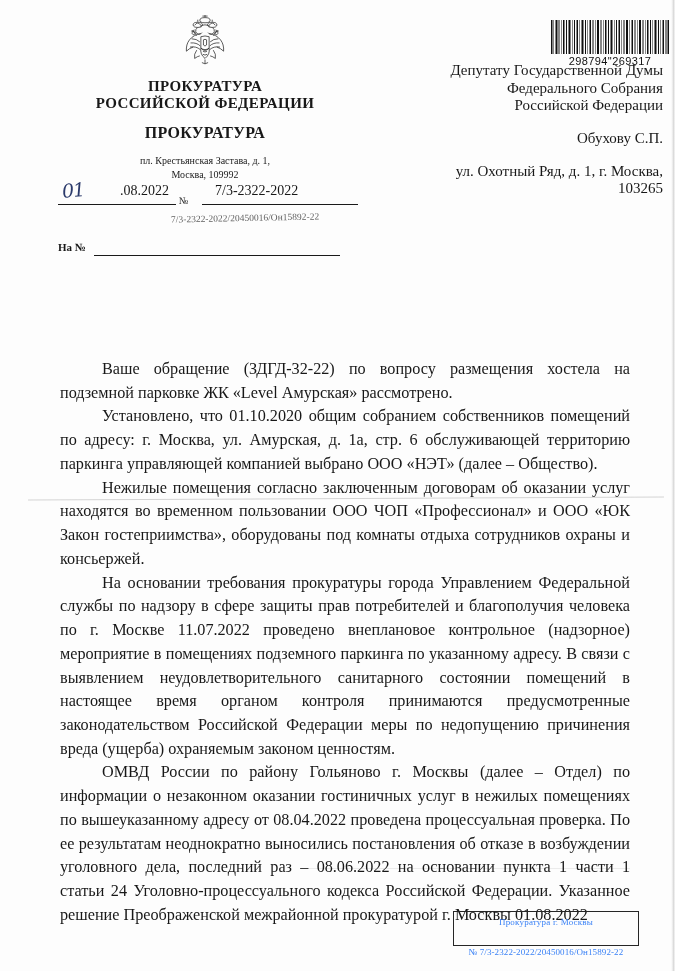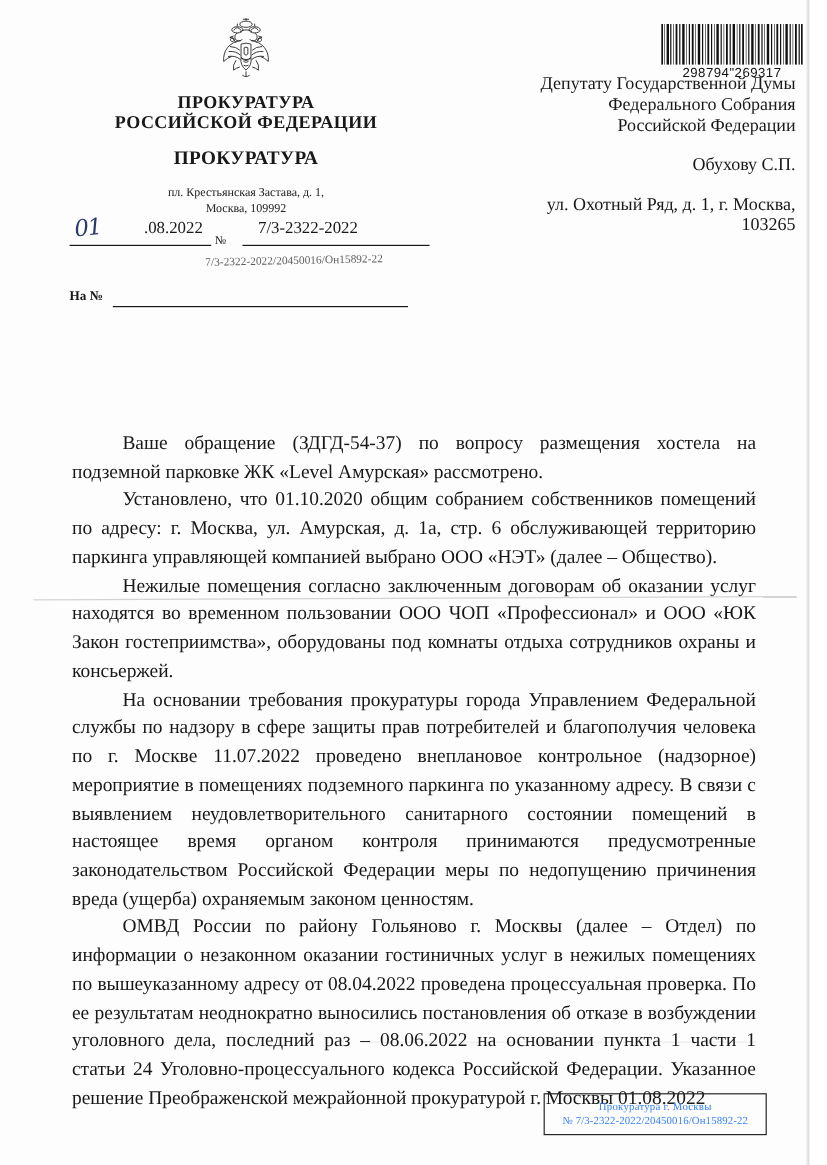--- a/index.html
+++ b/index.html
@@ -269,21 +269,21 @@
     text-align: center;
     color: #3b82f6;
   }
   .stamp-line1 {
     font-size: 9px;
     margin-top: 5px;
     letter-spacing: 0.2px;
   }
   .stamp-line2 {
     font-size: 9px;
-    margin-top: 2px;
+    margin-top: 20px;
     letter-spacing: 0.1px;
   }
 </style>
 </head>
 <body>
 
 <div class="page">
 
   <div class="scan-edge"></div>
   <div class="scan-edge-outer"></div>
@@ -413,21 +413,21 @@
     <p>Российской Федерации</p>
     <div class="gap"></div>
     <p>Обухову С.П.</p>
     <div class="gap"></div>
     <p>ул. Охотный Ряд, д. 1, г. Москва,</p>
     <p>103265</p>
   </div>
 
 
   <div class="body-text">
-    <p>Ваше обращение (ЗДГД-54-37) по вопросу размещения хостела на подземной парковке ЖК «Level Амурская» рассмотрено.</p>
+    <p>Ваше обращение (ЗДГД-32-22) по вопросу размещения хостела на подземной парковке ЖК «Level Амурская» рассмотрено.</p>
     <p>Установлено, что 01.10.2020 общим собранием собственников помещений по адресу: г. Москва, ул. Амурская, д. 1а, стр. 6 обслуживающей территорию паркинга управляющей компанией выбрано ООО «НЭТ» (далее – Общество).</p>
     <p>Нежилые помещения согласно заключенным договорам об оказании услуг находятся во временном пользовании ООО ЧОП «Профессионал» и ООО «ЮК Закон гостеприимства», оборудованы под комнаты отдыха сотрудников охраны и консьержей.</p>
     <p>На основании требования прокуратуры города Управлением Федеральной службы по надзору в сфере защиты прав потребителей и благополучия человека по г. Москве 11.07.2022 проведено внеплановое контрольное (надзорное) мероприятие в помещениях подземного паркинга по указанному адресу. В связи с выявлением неудовлетворительного санитарного состоянии помещений в настоящее время органом контроля принимаются предусмотренные законодательством Российской Федерации меры по недопущению причинения вреда (ущерба) охраняемым законом ценностям.</p>
     <p>ОМВД России по району Гольяново г. Москвы (далее – Отдел) по информации о незаконном оказании гостиничных услуг в нежилых помещениях по вышеуказанному адресу от 08.04.2022 проведена процессуальная проверка. По ее результатам неоднократно выносились постановления об отказе в возбуждении уголовного дела, последний раз – 08.06.2022 на основании пункта 1 части 1 статьи 24 Уголовно-процессуального кодекса Российской Федерации. Указанное решение Преображенской межрайонной прокуратурой г. Москвы 01.08.2022</p>
   </div>
 
 
   <div class="stamp-box">
     <div class="stamp-line1">Прокуратура г. Москвы</div>
     <div class="stamp-line2">№ 7/3-2322-2022/20450016/Он15892-22</div>

